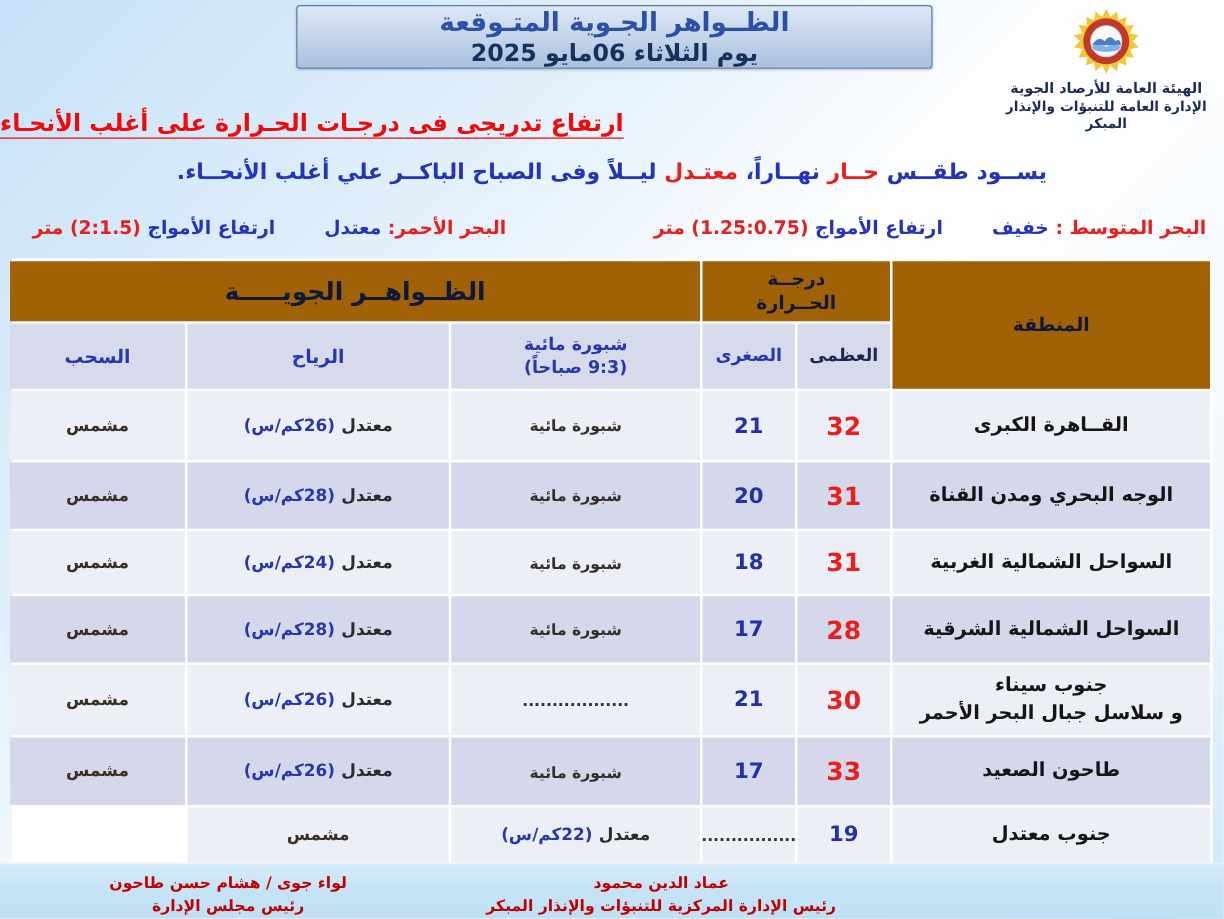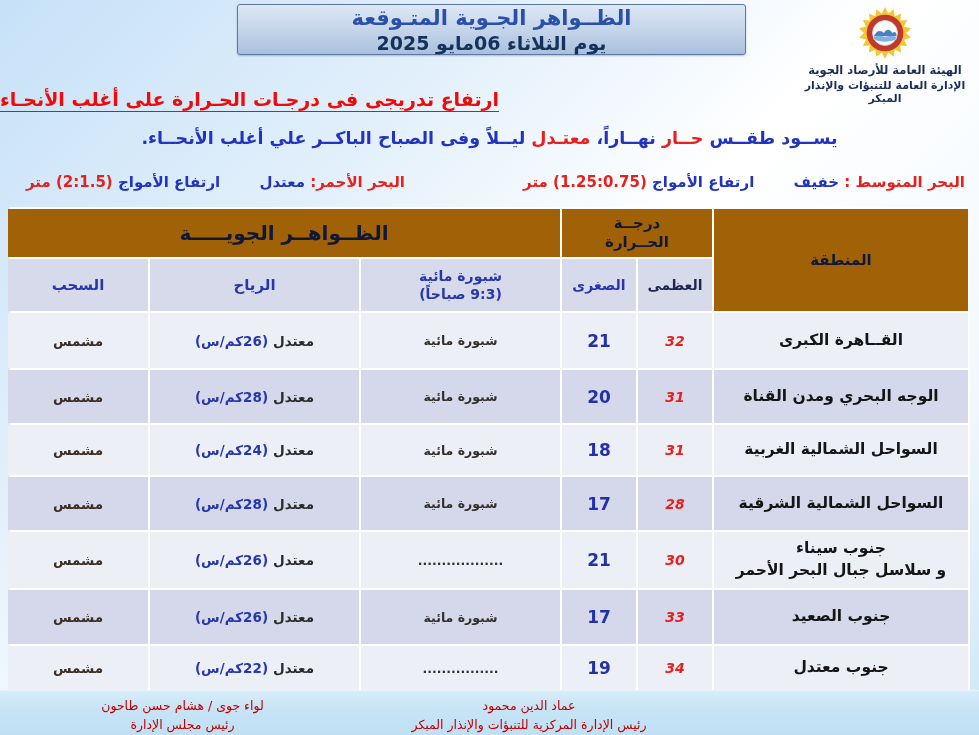--- a/index.html
+++ b/index.html
@@ -65,34 +65,34 @@
   .c-even { background:#d5d8ea; }
   .ph-header   { grid-row:1; grid-column:4/7; font-size:20px; }
   .temp-header { grid-row:1; grid-column:2/4; font-size:15px; white-space:pre-line; line-height:1.25; }
   .region-header { grid-row:1/3; grid-column:1; font-size:15px; }
   .col-max { grid-row:2; grid-column:2; color:#1c2650; font-size:14px; }
   .col-min { grid-row:2; grid-column:3; color:#2737ad; font-size:14px; }
   .col-mist{ grid-row:2; grid-column:4; color:#2737ad; font-size:14px; white-space:pre-line; line-height:1.3; }
   .col-wind{ grid-row:2; grid-column:5; color:#2737ad; font-size:15px; }
   .col-clouds{ grid-row:2; grid-column:6; color:#2737ad; font-size:15px; }
   .region { color:#151515; font-weight:bold; font-size:15.5px; white-space:pre-line; line-height:1.4; }
-  .tmax { color:#e8201d; font-weight:bold; font-size:14px;font-style:italic; }
+  .tmax { color:#e8201d; font-weight:bold; font-size:20px; }
   .tmin { color:#2331a8; font-weight:bold; font-size:17px; }
   .mist { color:#33302c; font-size:12.5px; font-weight:bold; }
   .wind { color:#2b2b2b; font-size:13.5px; font-weight:bold; gap:5px; }
   .wind-speed { color:#2737ad; }
   .clouds { color:#3a2e25; font-size:13.5px; font-weight:bold; }
 
   
   .footer {
     left:0; top:690px; width:979px; height:45px;
     background:linear-gradient(180deg,#d7ecf9 0%,#c7e4f6 40%,#bfe0f4 100%);
     border-top:1px solid #e8f4fc;
   }
-  .sig { position:absolute; text-align:center; color:#c00000; font-weight:normal; font-size:12.5px; line-height:1.55; top:5px; }
+  .sig { position:absolute; text-align:center; color:#c00000; font-weight:bold; font-size:12.5px; line-height:1.55; top:5px; }
   .sig-right  { right:10px;  width:215px;margin-top:37px; }
   .sig-center { right:300px; width:300px; }
   .sig-left   { left:55px;   width:255px; }
 </style>
 </head>
 <body>
 
 <div class="abs header-box">
   <div class="header-title">الظــواهر الجـوية المتـوقعة</div>
   <div class="header-date">يوم  الثلاثاء 06مايو 2025</div>
@@ -198,32 +198,31 @@
 و سلاسل جبال البحر الأحمر</div>
   <div class="cell tmax c-odd">30</div>
   <div class="cell tmin c-odd">21</div>
   <div class="cell mist c-odd">..................</div>
   <div class="cell wind c-odd">
     <span>معتدل</span>
     <span class="wind-speed">(26كم/س)</span>
   </div>
   <div class="cell clouds c-odd">مشمس</div>
 
-  <div class="cell region c-even">جنوب الصعيد</div>
+  <div class="cell region c-even">طاحون الصعيد</div>
   <div class="cell tmax c-even">33</div>
   <div class="cell tmin c-even">17</div>
   <div class="cell mist c-even">شبورة مائية</div>
   <div class="cell wind c-even">
     <span>معتدل</span>
     <span class="wind-speed">(26كم/س)</span>
   </div>
   <div class="cell clouds c-even">مشمس</div>
 
   <div class="cell region c-odd">جنوب معتدل</div>
-  <div class="cell tmax c-odd">34</div>
   <div class="cell tmin c-odd">19</div>
   <div class="cell mist c-odd">................</div>
   <div class="cell wind c-odd">
     <span>معتدل</span>
     <span class="wind-speed">(22كم/س)</span>
   </div>
   <div class="cell clouds c-odd">مشمس</div>
 </div>
 
 <div class="abs footer">

